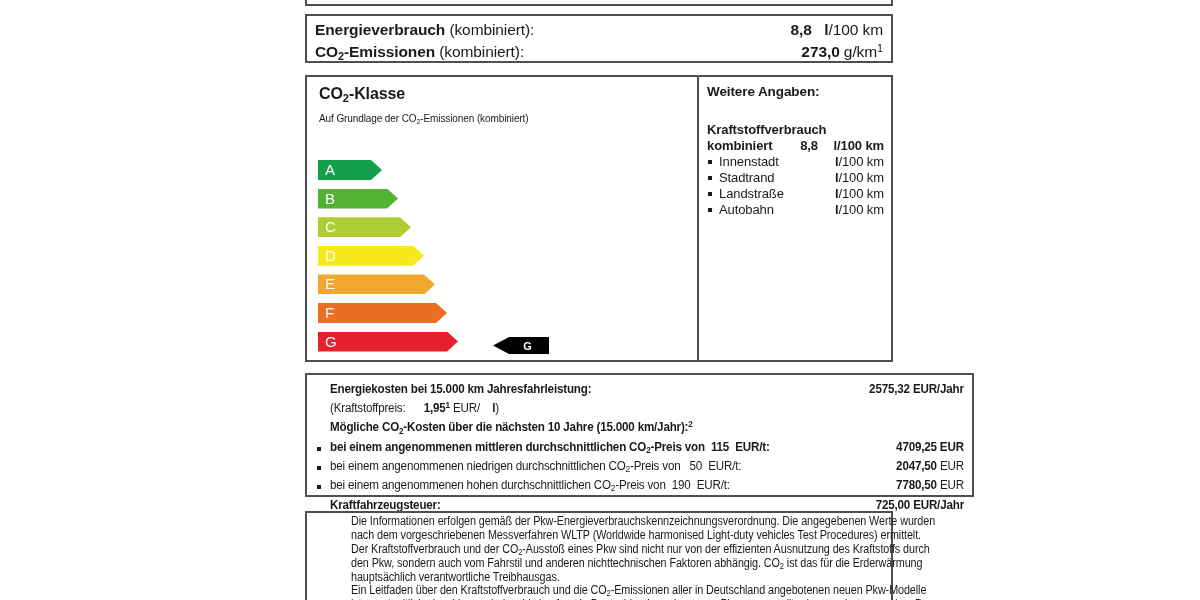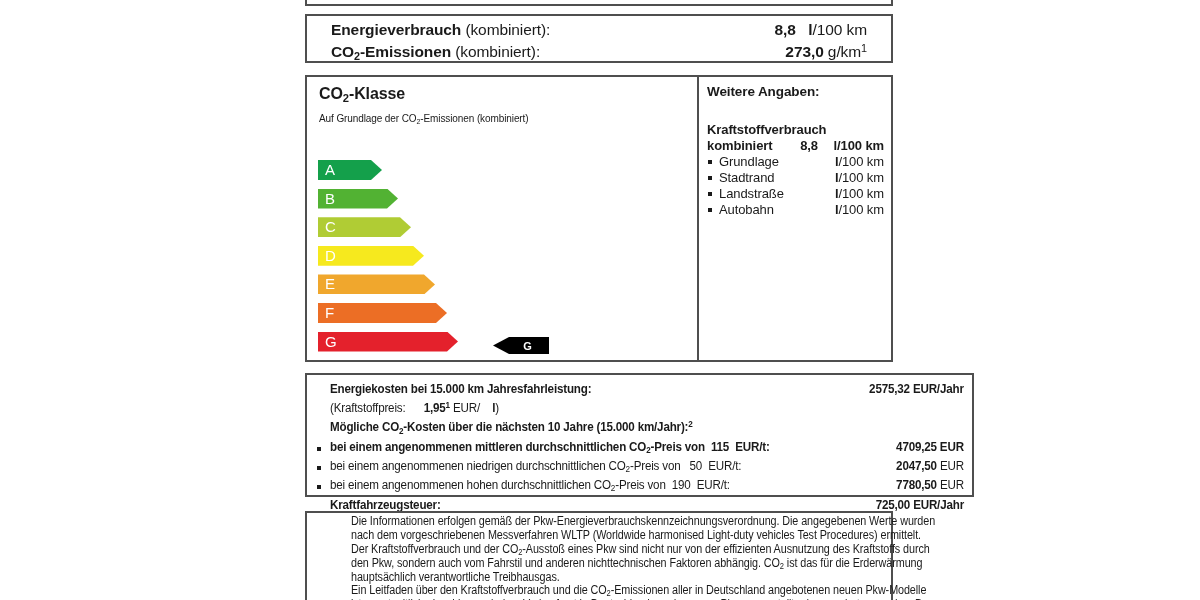--- a/index.html
+++ b/index.html
@@ -20,21 +20,21 @@
   .f-bsup { vertical-align: 0.5em;  font-size: 0.7em; font-weight: 700; }
   [data-bind-seg], [data-item-seg] { white-space: pre; }
 
   .cond   { display: inline-block; transform: scaleX(0.93); transform-origin: 0 60%; white-space: pre; }
   .cond-r { display: inline-block; transform: scaleX(0.93); transform-origin: 100% 60%; white-space: pre; }
 
   
   #top-sliver { left: 0; top: -14px; width: 588px; height: 20px; }
 
   
-  #box1 { left: 0; top: 14px; width: 588px; height: 49px; padding: 4px 24px; }
+  #box1 { left: 0; top: 14px; width: 588px; height: 49px; padding: 4px 8px; }
   .b1-row { display: flex; justify-content: space-between; align-items: baseline;
             font-size: 15.5px; line-height: 19px; }
 
   
   #box2 { left: 0; top: 75px; width: 588px; height: 287px; }
   .box2-head { padding: 7px 0 0 12px; }
   .box2-title { font-size: 16px; line-height: 20px; }
   .box2-sub   { font-size: 10px; line-height: 22px; }
   .arrows { position: absolute; left: 11px; top: 83px; display: flex; flex-direction: column; gap: 8.6px; }
   .arrow-row { height: 20px; }
@@ -156,21 +156,21 @@
       <div class="panel-heading" data-bind="details_panel.heading">Weitere Angaben:</div>
       <div class="fuel-heading" data-bind="details_panel.fuel_heading">Kraftstoffverbrauch</div>
       <div class="panel-row">
         <span class="f-b grow" data-bind="details_panel.combined_row.label">kombiniert</span>
         <span class="f-b comb-val" data-bind="details_panel.combined_row.value">8,8</span>
         <span class="p-unit" data-bind-seg="details_panel.combined_row.unit"><span class="f-b">l/100 km</span></span>
       </div>
       <div>
 
           <div class="panel-row">
-            <span class="grow"><span class="sq"></span><span>Grundlage</span></span>
+            <span class="grow"><span class="sq"></span><span>Innenstadt</span></span>
             <span class="p-unit" data-item-seg="unit"><span class="f-b">l</span><span>/100 km</span></span>
           </div>
 
           <div class="panel-row">
             <span class="grow"><span class="sq"></span><span>Stadtrand</span></span>
             <span class="p-unit" data-item-seg="unit"><span class="f-b">l</span><span>/100 km</span></span>
           </div>
 
           <div class="panel-row">
             <span class="grow"><span class="sq"></span><span>Landstraße</span></span>

